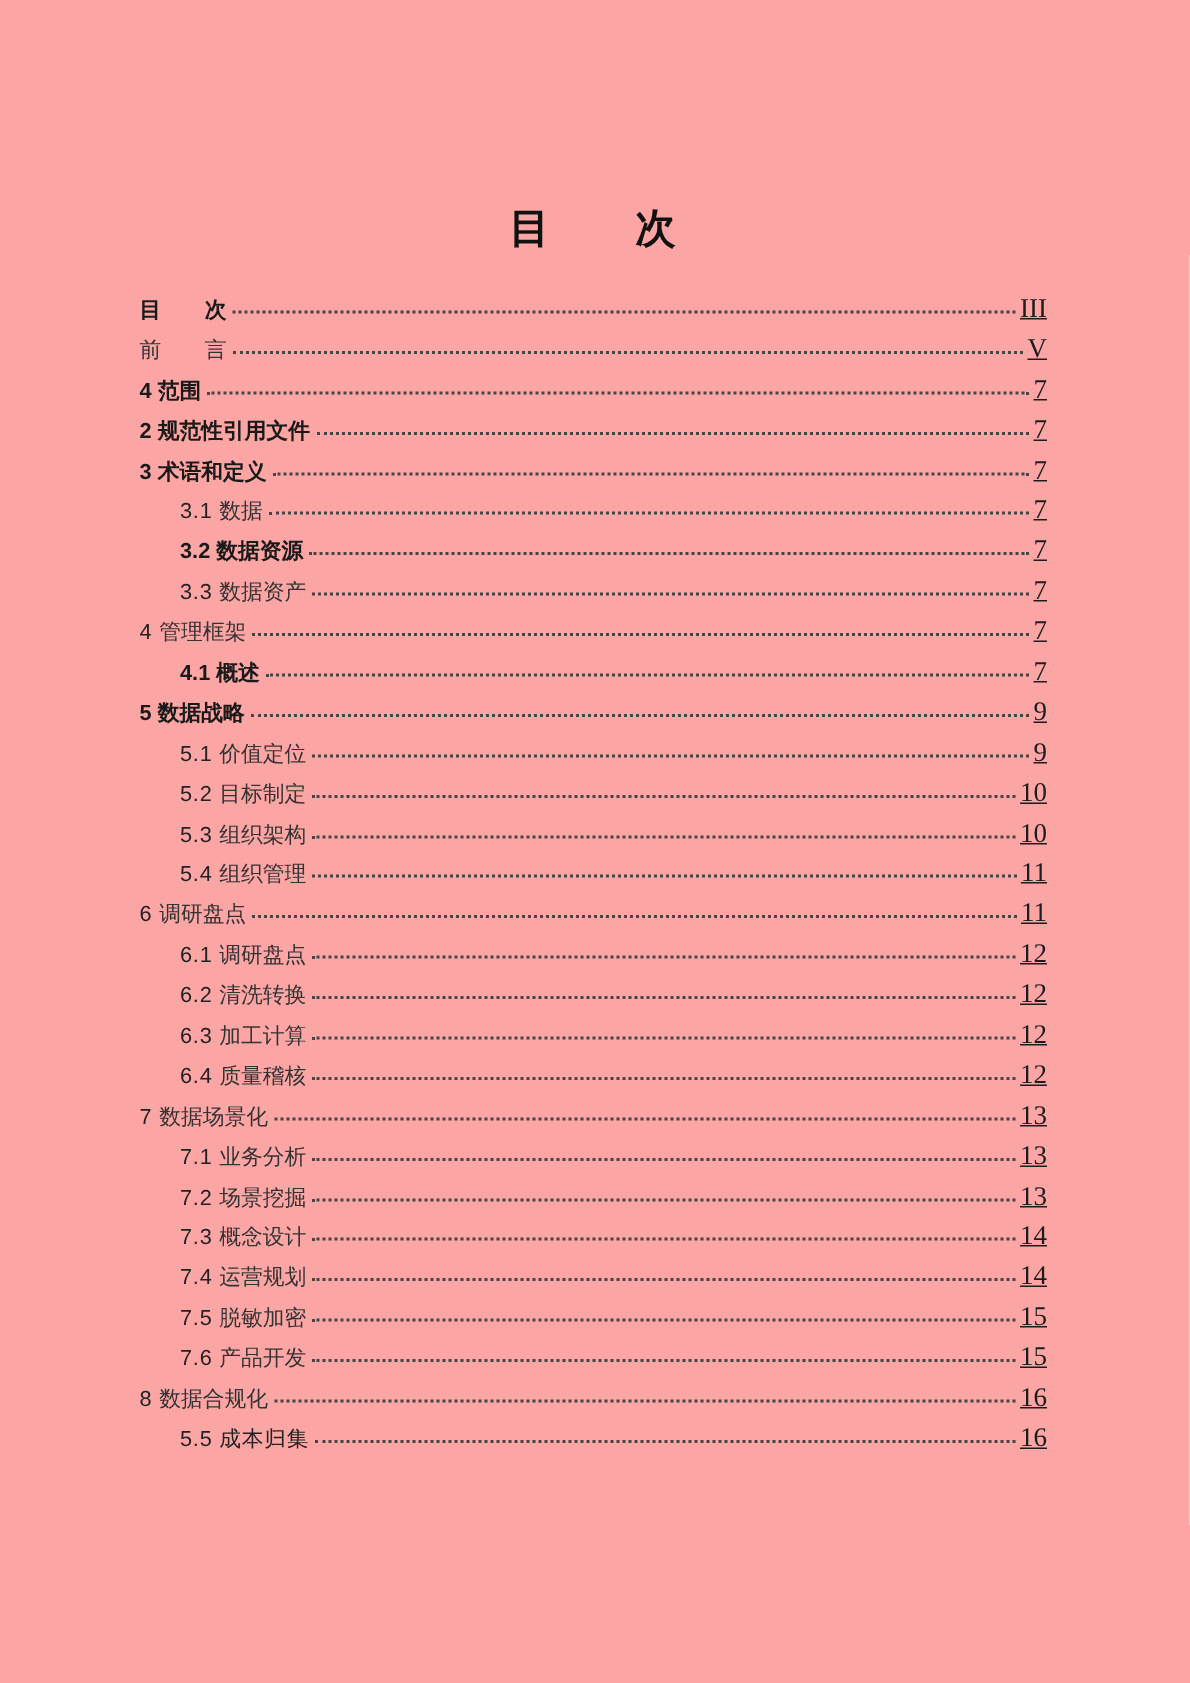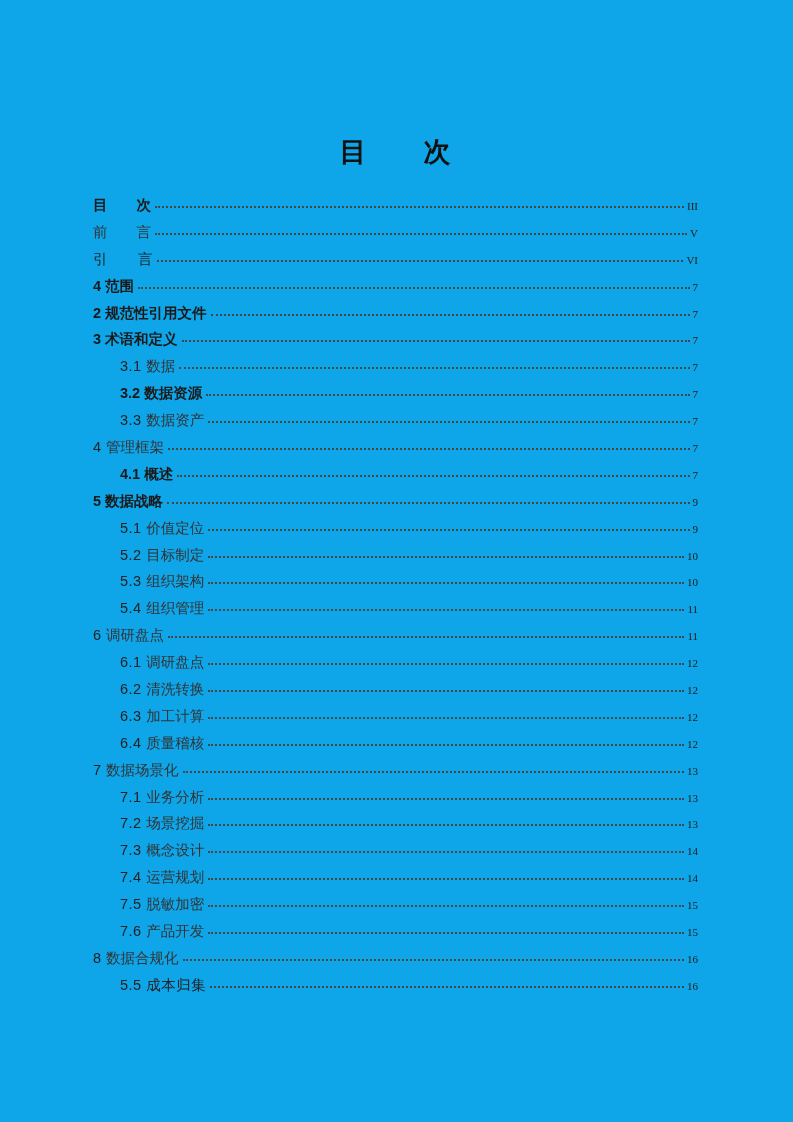--- a/index.html
+++ b/index.html
@@ -11,21 +11,21 @@
     width: 793px;
     height: 1122px;
     overflow: hidden;
     font-family: "Liberation Sans", "DejaVu Sans", sans-serif;
     color: #1c1c1c;
   }
   .page {
     position: relative;
     width: 793px;
     height: 1122px;
-    background: #0ea5e9;
+    background: #fca5a5;
   }
   .doc-title {
     padding-top: 134px;
     width: 605px;
     margin: 0 auto 0 93px;
     text-align: center;
     font-size: 27px;
     font-weight: 700;
     letter-spacing: 1px;
     color: #111111;
@@ -68,49 +68,45 @@
   }
   .leader {
     flex: 1 1 auto;
     min-width: 12px;
     margin: 0 3px 0 4px;
     border-bottom: 2px dotted #454545;
     transform: translateY(-2px);
   }
   .pagenum {
     font-family: "Liberation Serif", "DejaVu Serif", serif;
-    font-size: 11px;
+    font-size: 18px;
     color: #1c1c1c;
     text-align: center;
     white-space: pre;
+    text-decoration: underline;
   }
 </style>
 </head>
 <body>
 
 <div class="page">
   <div class="doc-title">目　　次</div>
 
   <div class="toc-list">
       <div class="row">
     <span class="label"><span class="seg-bold">目　　次</span></span>
     <span class="leader"></span>
     <span class="pagenum">III</span>
   </div>
       <div class="row">
     <span class="label"><span class="seg-serif">前　　言</span></span>
     <span class="leader"></span>
     <span class="pagenum">V</span>
   </div>
       <div class="row">
-    <span class="label"><span class="seg-sans">引　　言</span></span>
-    <span class="leader"></span>
-    <span class="pagenum">VI</span>
-  </div>
-      <div class="row">
     <span class="label"><span class="seg-bold">4 范围</span></span>
     <span class="leader"></span>
     <span class="pagenum">7</span>
   </div>
       <div class="row">
     <span class="label"><span class="seg-bold">2 规范性引用文件</span></span>
     <span class="leader"></span>
     <span class="pagenum">7</span>
   </div>
       <div class="row">

